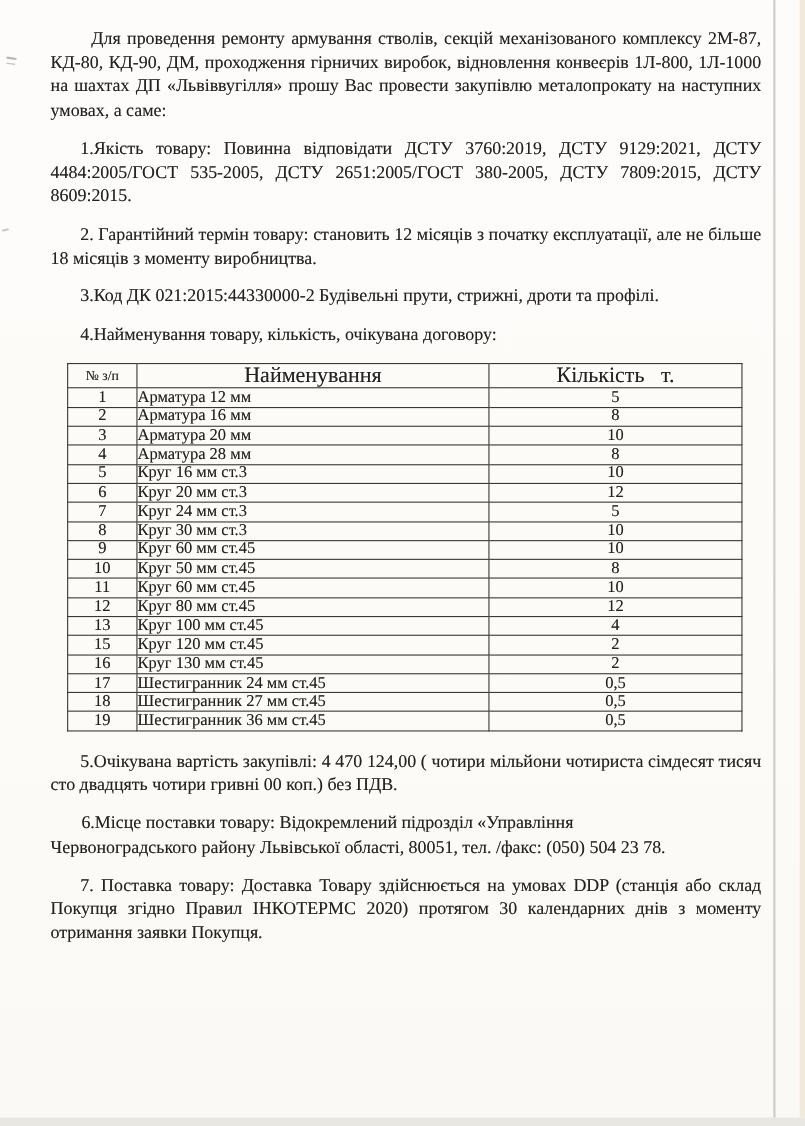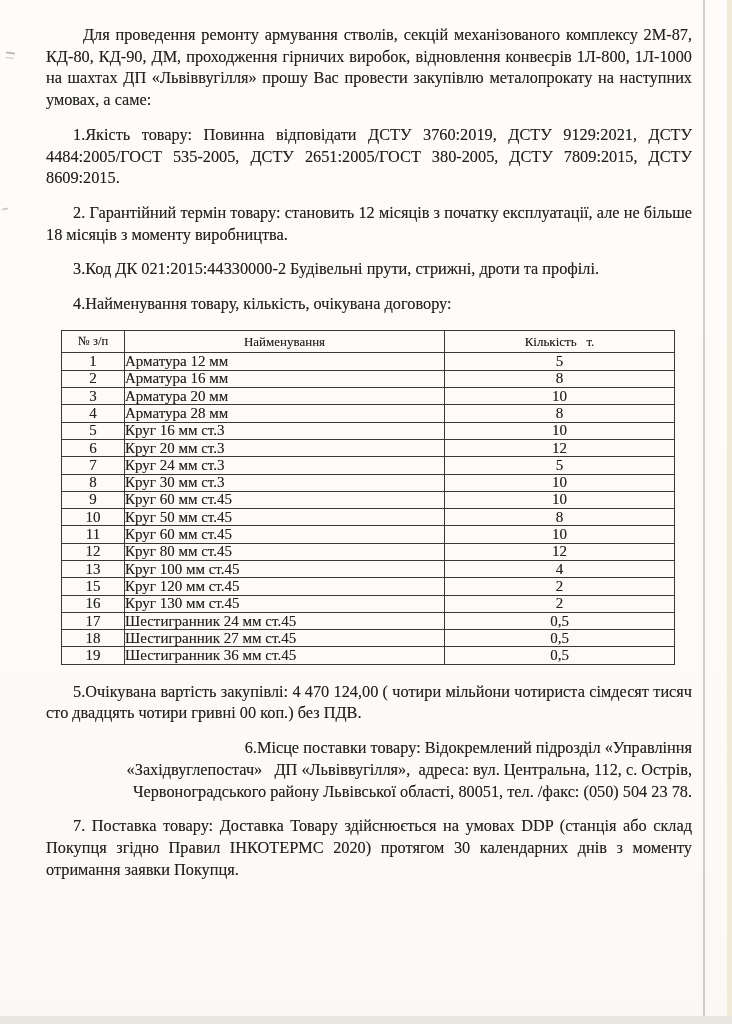--- a/index.html
+++ b/index.html
@@ -21,39 +21,39 @@
     left: 46px; top: 24px;
     width: 646px;
     font-size: 16.3px;
     line-height: 21.7px;
     text-align: justify;
     text-shadow: 0 0 0.6px rgba(35,34,32,0.45);
   }
   .para { margin: 0 0 13px 0; }
   .para.indent-lg { text-indent: 37px; }
   .para.indent-sm { text-indent: 27px; }
-  .para.left { text-align: right; }
+  .para.left { text-align: left; }
   .pre-line { white-space: pre-wrap; }
   .c6-first { text-indent: 28px; }
 
   table.items {
     table-layout: fixed;
     border-collapse: collapse;
     margin: 15px 0 16px 15px;
     width: 613px;
     text-align: center;
   }
   table.items th, table.items td {
     border: 1px solid #3a3835;
     padding: 0;
     overflow: hidden;
   }
   table.items th {
     font-weight: normal;
-    font-size: 13px;
+    font-size: 20px;
     height: 21px;
     white-space: pre;
     vertical-align: middle;
   }
   table.items th.col-num { font-size: 12.5px; font-family: Liberation Serif, serif; }
   table.items td {
     font-size: 15px;
     height: 16.3px;
     line-height: 15px;
     vertical-align: middle;
@@ -220,21 +220,20 @@
             <td class="name">Шестигранник 36 мм ст.45</td>
             <td>0,5</td>
           </tr>
         </tbody>
     </table>
 
     <p class="para indent-sm">5.Очікувана вартість закупівлі:  4 470 124,00 ( чотири мільйони чотириста сімдесят тисяч сто двадцять чотири гривні 00 коп.) без ПДВ.</p>
 
     <div class="para left">
       <div class="pre-line c6-first">6.Місце поставки товару: Відокремлений підрозділ «Управління</div>
-      <div class="pre-line">«Західвуглепостач»   ДП «Львіввугілля»,  адреса: вул. Центральна, 112, с. Острів,</div>
       <div class="pre-line">Червоноградського району Львівської області, 80051, тел. /факс: (050) 504 23 78.</div>
     </div>
 
     <p class="para indent-sm">7. Поставка товару: Доставка Товару здійснюється на умовах DDP (станція або склад Покупця згідно Правил ІНКОТЕРМС 2020) протягом  30 календарних днів  з моменту отримання заявки Покупця.</p>
 
 
   </div>
 
   <div class="scan-line-right"></div>
   <div class="scan-strip-right"></div>

